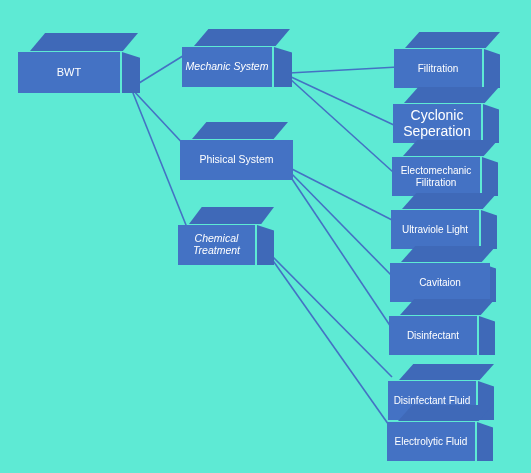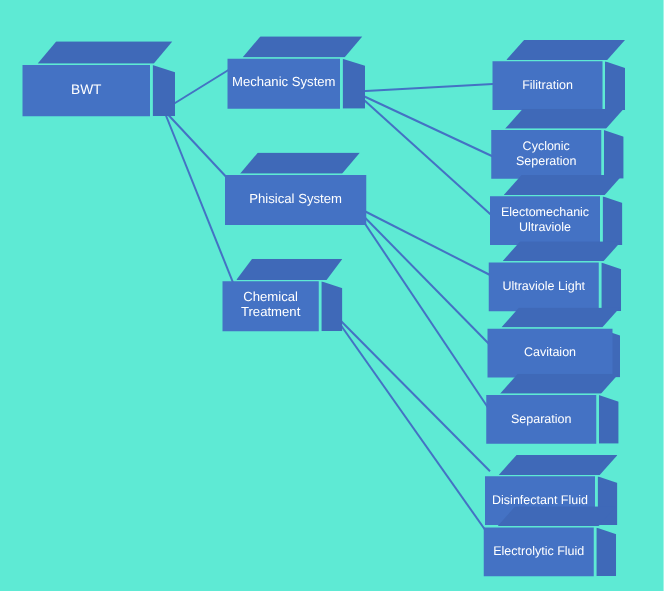--- a/index.html
+++ b/index.html
@@ -85,41 +85,41 @@
     <div class="node3d" style="left:18px; top:33px; width:122px; height:60px;">
       <div class="face-top" style="left:12px; top:0px; width:108px; height:18px;
                   clip-path: polygon(14% 0%, 100% 0%, 86% 100%, 0% 100%);"></div>
       <div class="face-side" style="left:104px; top:19px; width:18px; height:41px;
                   clip-path: polygon(0% 0%, 100% 14%, 100% 100%, 0% 100%);"></div>
       <div class="face-front" style="left:0px; top:19px; width:102px; height:41px; font-size:11px;">
         <span>BWT</span>
       </div>
     </div>
 
-    <div class="node3d" style="left:182px; top:29px; width:110px; height:58px;">
+    <div class="node3d" style="left:182px; top:29px; width:110px; height:58px;font-style:italic;">
       <div class="face-top" style="left:12px; top:0px; width:96px; height:17px;
                   clip-path: polygon(15% 0%, 100% 0%, 85% 100%, 0% 100%);"></div>
       <div class="face-side" style="left:92px; top:18px; width:18px; height:40px;
                   clip-path: polygon(0% 0%, 100% 14%, 100% 100%, 0% 100%);"></div>
       <div class="face-front" style="left:0px; top:18px; width:90px; height:40px; font-size:10.5px;">
         <span>Mechanic System</span>
       </div>
     </div>
 
     <div class="node3d" style="left:180px; top:122px; width:110px; height:58px;">
       <div class="face-top" style="left:12px; top:0px; width:96px; height:17px;
                   clip-path: polygon(15% 0%, 100% 0%, 85% 100%, 0% 100%);"></div>
       <div class="face-side" style="left:92px; top:18px; width:18px; height:40px;
                   clip-path: polygon(0% 0%, 100% 14%, 100% 100%, 0% 100%);"></div>
       <div class="face-front" style="left:0px; top:18px; width:113px; height:40px; font-size:10.5px;">
         <span>Phisical System</span>
       </div>
     </div>
 
-    <div class="node3d" style="left:178px; top:207px; width:96px; height:59px;">
+    <div class="node3d" style="left:178px; top:207px; width:96px; height:59px;font-style:italic;">
       <div class="face-top" style="left:11px; top:0px; width:85px; height:17px;
                   clip-path: polygon(15% 0%, 100% 0%, 85% 100%, 0% 100%);"></div>
       <div class="face-side" style="left:79px; top:18px; width:17px; height:40px;
                   clip-path: polygon(0% 0%, 100% 14%, 100% 100%, 0% 100%);"></div>
       <div class="face-front" style="left:0px; top:18px; width:77px; height:40px; font-size:10.5px;">
         <span>Chemical Treatment</span>
       </div>
     </div>
 
     <div class="node3d" style="left:394px; top:32px; width:106px; height:56px;">
@@ -130,32 +130,32 @@
       <div class="face-front" style="left:0px; top:17px; width:88px; height:39px; font-size:10px;">
         <span>Filitration</span>
       </div>
     </div>
 
     <div class="node3d" style="left:393px; top:87px; width:106px; height:56px;">
       <div class="face-top" style="left:11px; top:0px; width:95px; height:16px;
                   clip-path: polygon(15% 0%, 100% 0%, 85% 100%, 0% 100%);"></div>
       <div class="face-side" style="left:90px; top:17px; width:16px; height:39px;
                   clip-path: polygon(0% 0%, 100% 14%, 100% 100%, 0% 100%);"></div>
-      <div class="face-front" style="left:0px; top:17px; width:88px; height:39px; font-size:10px;">
+      <div class="face-front" style="left:0px; top:17px; width:88px; height:39px; font-size:14px;">
         <span>Cyclonic Seperation</span>
       </div>
     </div>
 
     <div class="node3d" style="left:392px; top:140px; width:106px; height:56px;">
       <div class="face-top" style="left:11px; top:0px; width:95px; height:16px;
                   clip-path: polygon(15% 0%, 100% 0%, 85% 100%, 0% 100%);"></div>
       <div class="face-side" style="left:90px; top:17px; width:16px; height:39px;
                   clip-path: polygon(0% 0%, 100% 14%, 100% 100%, 0% 100%);"></div>
       <div class="face-front" style="left:0px; top:17px; width:88px; height:39px; font-size:10px;">
-        <span>Electomechanic Ultraviole</span>
+        <span>Electomechanic Filitration</span>
       </div>
     </div>
 
     <div class="node3d" style="left:391px; top:193px; width:106px; height:56px;">
       <div class="face-top" style="left:11px; top:0px; width:95px; height:16px;
                   clip-path: polygon(15% 0%, 100% 0%, 85% 100%, 0% 100%);"></div>
       <div class="face-side" style="left:90px; top:17px; width:16px; height:39px;
                   clip-path: polygon(0% 0%, 100% 14%, 100% 100%, 0% 100%);"></div>
       <div class="face-front" style="left:0px; top:17px; width:88px; height:39px; font-size:10px;">
         <span>Ultraviole Light</span>
@@ -171,21 +171,21 @@
         <span>Cavitaion</span>
       </div>
     </div>
 
     <div class="node3d" style="left:389px; top:299px; width:106px; height:56px;">
       <div class="face-top" style="left:11px; top:0px; width:95px; height:16px;
                   clip-path: polygon(15% 0%, 100% 0%, 85% 100%, 0% 100%);"></div>
       <div class="face-side" style="left:90px; top:17px; width:16px; height:39px;
                   clip-path: polygon(0% 0%, 100% 14%, 100% 100%, 0% 100%);"></div>
       <div class="face-front" style="left:0px; top:17px; width:88px; height:39px; font-size:10px;">
-        <span>Separation</span>
+        <span>Disinfectant</span>
       </div>
     </div>
 
     <div class="node3d" style="left:388px; top:364px; width:106px; height:56px;">
       <div class="face-top" style="left:11px; top:0px; width:95px; height:16px;
                   clip-path: polygon(15% 0%, 100% 0%, 85% 100%, 0% 100%);"></div>
       <div class="face-side" style="left:90px; top:17px; width:16px; height:39px;
                   clip-path: polygon(0% 0%, 100% 14%, 100% 100%, 0% 100%);"></div>
       <div class="face-front" style="left:0px; top:17px; width:88px; height:39px; font-size:10px;">
         <span>Disinfectant Fluid</span>

